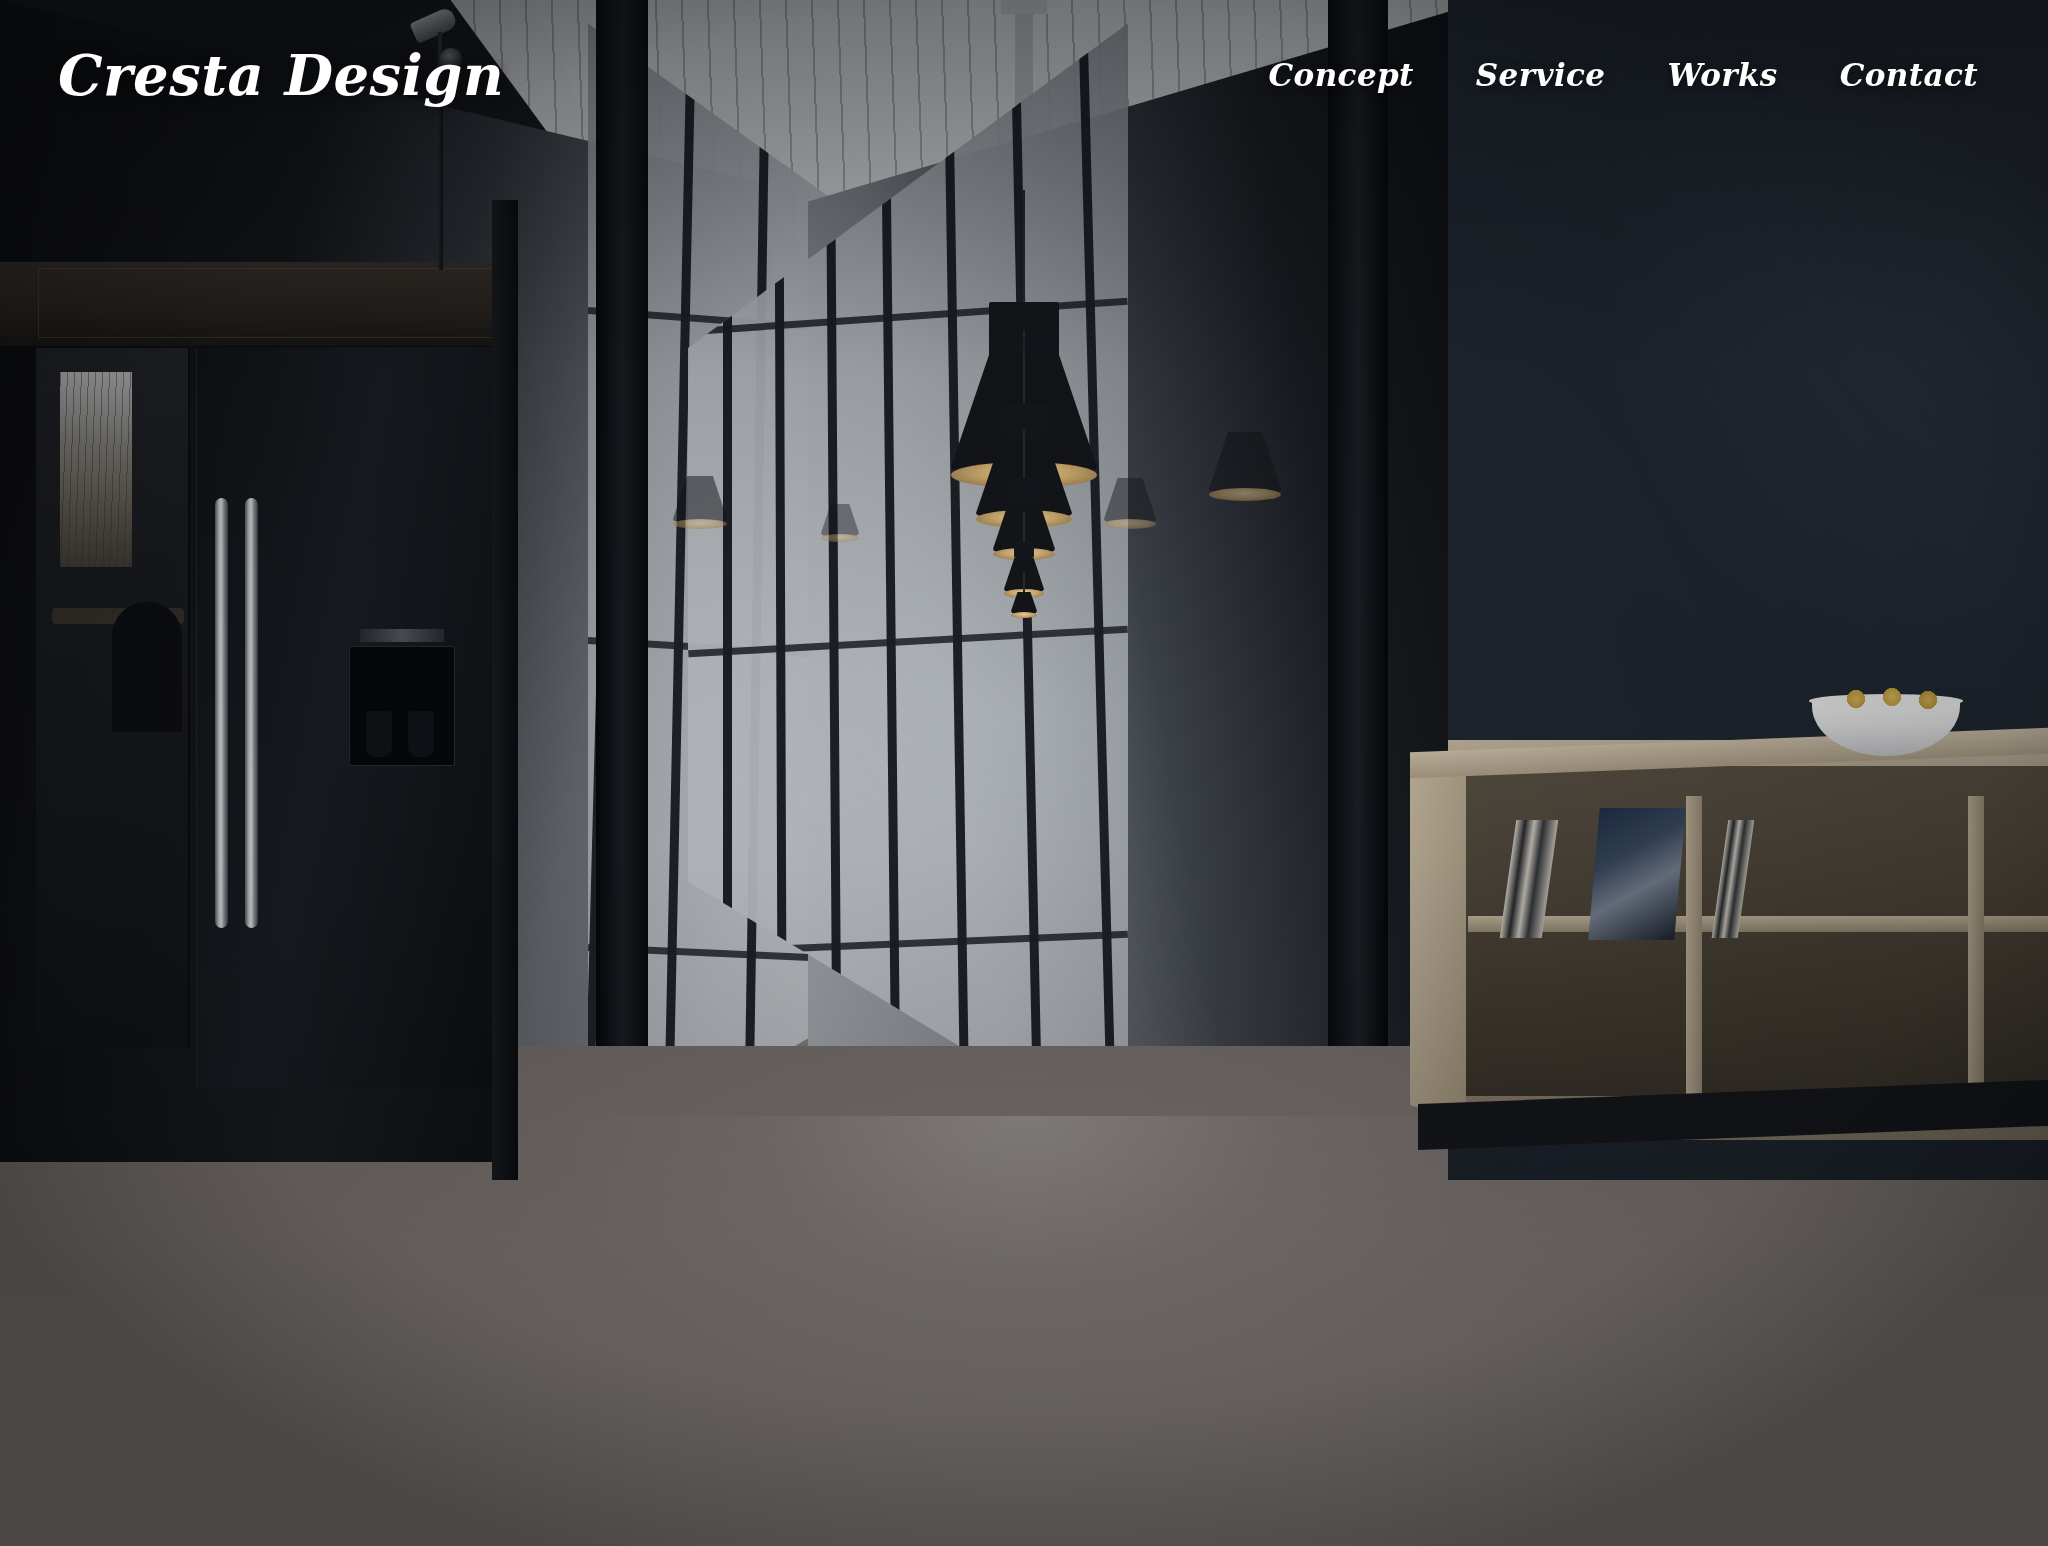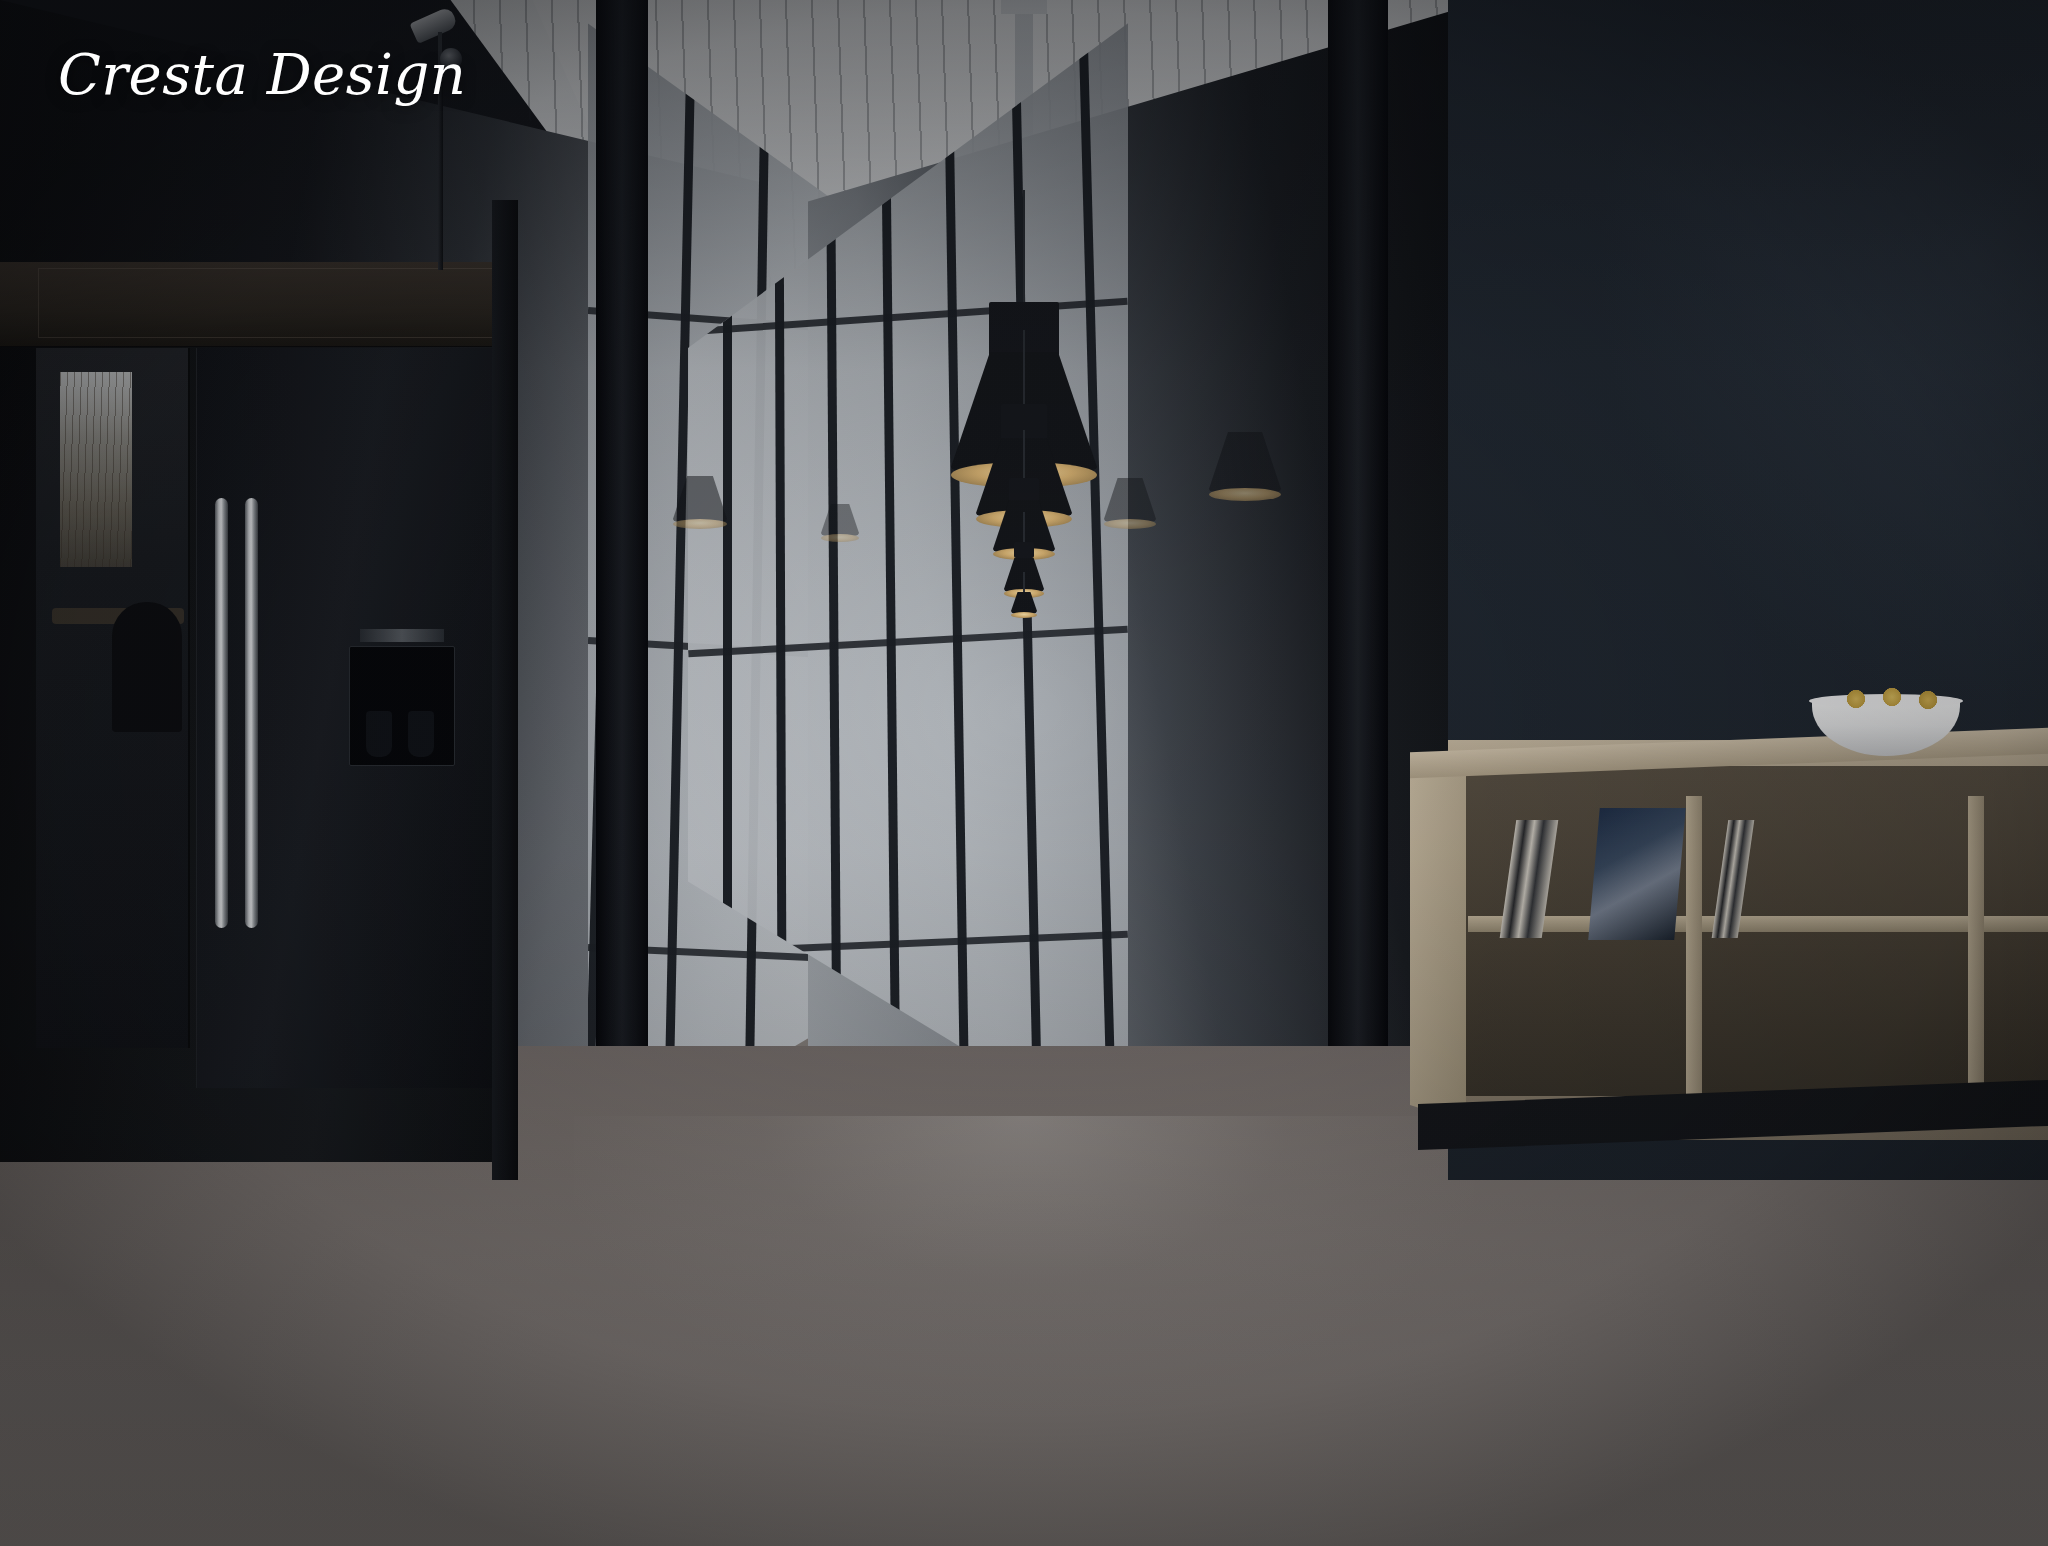--- a/index.html
+++ b/index.html
@@ -476,21 +476,21 @@
     height: 150px;
     display:flex;
     align-items:center;
     justify-content:space-between;
     padding: 0 60px 0 58px;
     box-sizing:border-box;
     z-index: 10;
   }
   .logo {
     font-family: "DejaVu Serif", "Liberation Serif", serif;
-    font-weight: 400;
+    font-weight: 700;
     font-style: italic;
     font-size: 56px;
     color:#fff;
     letter-spacing: .5px;
     line-height:1;
     text-decoration:none;
     white-space:nowrap;
     text-shadow: 0 2px 14px rgba(0,0,0,.55);
   }
   .nav {
@@ -681,16 +681,22 @@
       <div class="lens"></div>
     </div>
 
   </div>
 
   <div class="overlay"></div>
 
   <header class="site-header">
     <a class="logo" href="#">Cresta Design</a>
 
+    <nav class="nav">
+      <a class="nav-link" href="#">Concept</a>
+      <a class="nav-link" href="#">Service</a>
+      <a class="nav-link" href="#">Works</a>
+      <a class="nav-link" href="#">Contact</a>
+    </nav>
   </header>
 
 
 </div>
 
 </body></html>

